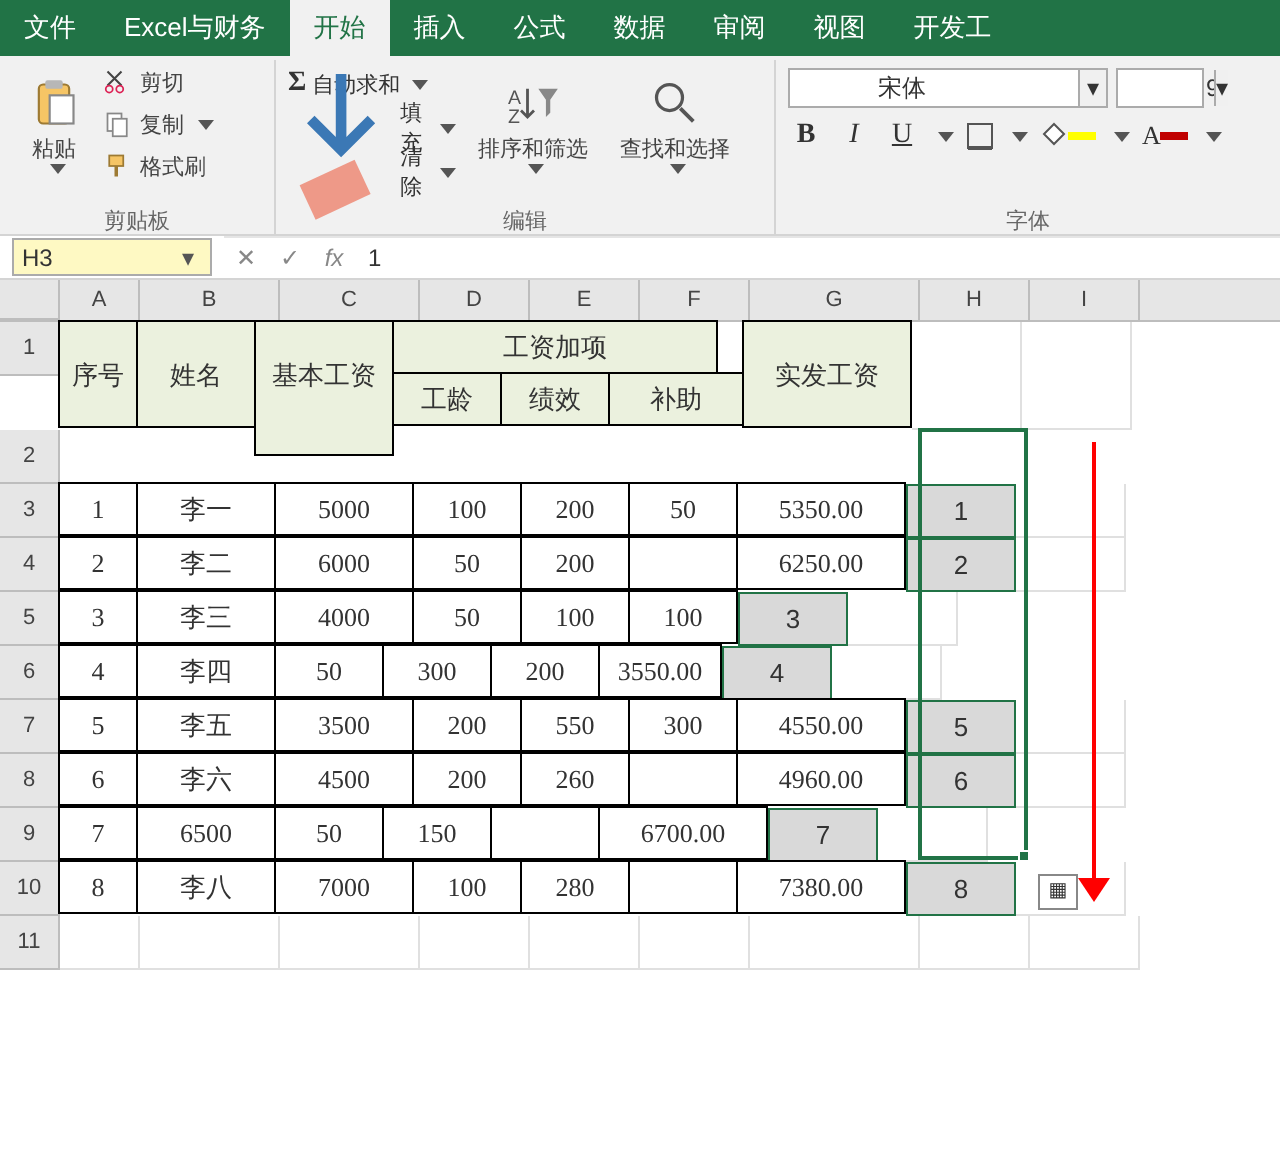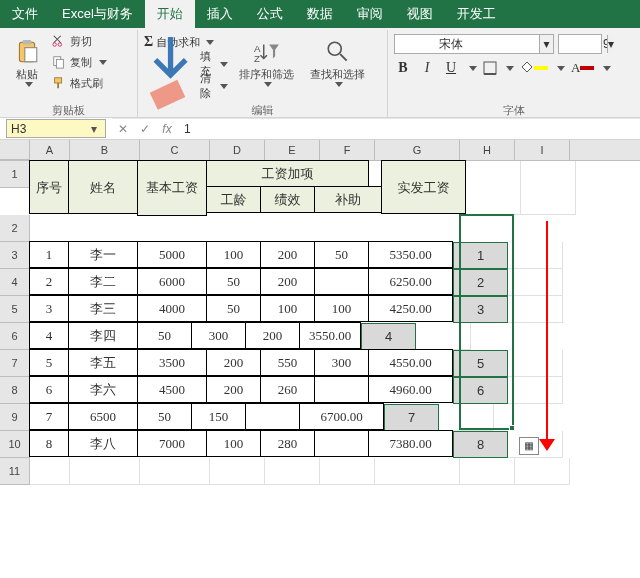--- a/index.html
+++ b/index.html
@@ -227,22 +227,22 @@
         <div class="colhdr" style="width: 85px;">G</div>
         <div class="colhdr" style="width: 55px;">H</div>
         <div class="colhdr" style="width: 55px;">I</div>
       </div>
   </div>
   <div id="gridbody" style="position:relative;">
       <div class="row">
         <div class="rowhdr" style="line-height: 26px; height: 27px;">1</div>
         <div class="tbl" style="display: flex; position: relative; margin-bottom: -27px;">
           <div class="cell th" style="width: 40px; height: 54px; line-height: 54px;">序号</div>
-          <div class="cell th" style="width: 70px; height: 54px; line-height: 54px;">姓名</div>
-          <div class="cell th" style="width: 70px; height: 56px; line-height: 54px;">基本工资</div>
+          <div class="cell th" style="width: 60px; height: 54px; line-height: 54px;">姓名</div>
+          <div class="cell th" style="width: 70px; height: 68px; line-height: 54px;">基本工资</div>
           <div style="display: flex; flex-direction: column;">
             <div class="cell th" style="width: 163px; height: 27px;">工资加项</div>
             <div style="display: flex;">
               <div class="cell th" style="width: 55px;">工龄</div>
               <div class="cell th" style="width: 55px;">绩效</div>
               <div class="cell th" style="width: 68px;">补助</div>
             </div>
           </div>
           <div class="cell th" style="width: 85px; height: 54px; line-height: 54px;">实发工资</div>
         </div>
@@ -282,21 +282,20 @@
       </div>
       <div class="row">
         <div class="rowhdr">5</div>
         <div class="tbl" style="display: flex;">
           <div class="cell " style="width: 40px;">3</div>
           <div class="cell " style="width: 70px;">李三</div>
           <div class="cell " style="width: 70px;">4000</div>
           <div class="cell " style="width: 55px;">50</div>
           <div class="cell " style="width: 55px;">100</div>
           <div class="cell " style="width: 55px;">100</div>
-          <div class="cell " style="width: 85px;">4250.00</div>
         </div>
         <div class="cell hcell" style="width: 55px;">3</div>
         <div class="cell " style="width: 55px;"></div>
       </div>
       <div class="row">
         <div class="rowhdr">6</div>
         <div class="tbl" style="display: flex;">
           <div class="cell " style="width: 40px;">4</div>
           <div class="cell " style="width: 70px;">李四</div>
           <div class="cell " style="width: 55px;">50</div>

